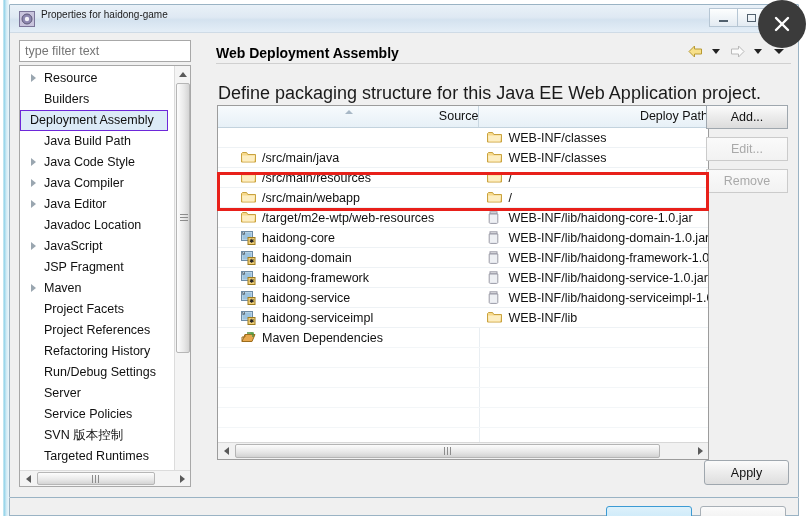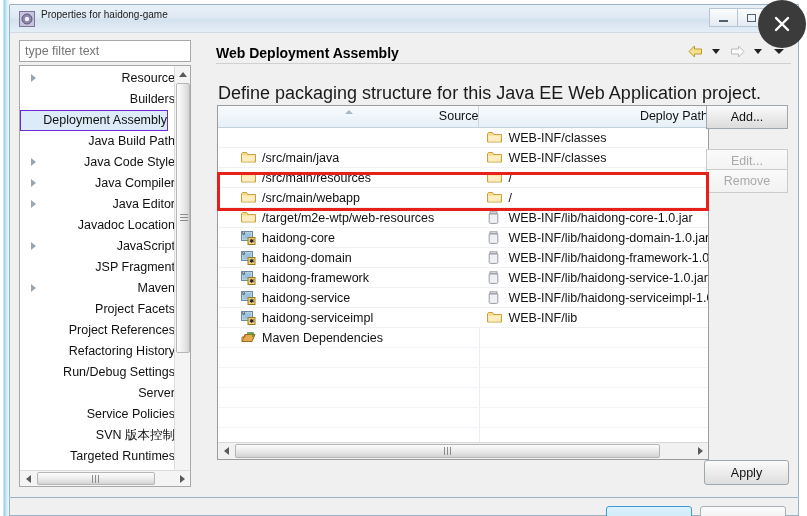--- a/index.html
+++ b/index.html
@@ -85,21 +85,20 @@
     padding: 3px 5px;
     outline: none;
     font-family: "Liberation Sans", sans-serif;
   }
   .tree-pane {
     position: absolute; left: 9px; top: 60px;
     width: 172px; height: 422px;
     background: #ffffff;
     border: 1px solid #a8a8a8;
     overflow: hidden;
-    text-align: right;
   }
   .tree-list {
     position: absolute; left: 0; top: 0; width: 155px; height: 405px;
     padding-top: 2px;
   }
   .tree-item {
     position: relative;
     height: 21px; line-height: 21px;
     font-size: 12.5px; color: #101010;
     white-space: nowrap;
@@ -628,21 +627,21 @@
         </div>
         <div class="ha-right">
             <div class="tri-right"></div>
           </div>
       </div>
     </div>
 
     <div class="annot"></div>
 
     <button class="sidebtn" style="top:100px;">Add...</button>
-    <button class="sidebtn disabled" style="top:144px;" disabled="">Edit...</button>
+    <button class="sidebtn disabled" style="top:132px;" disabled="">Edit...</button>
     <button class="sidebtn disabled" style="top:164px;" disabled="">Remove</button>
 
     <button class="botbtn" style="left:694px;">Apply</button>
   </div>
 
   <div class="bottom-strip">
     <div class="okbtn"></div>
     <div class="cancelbtn"></div>
   </div>
 

